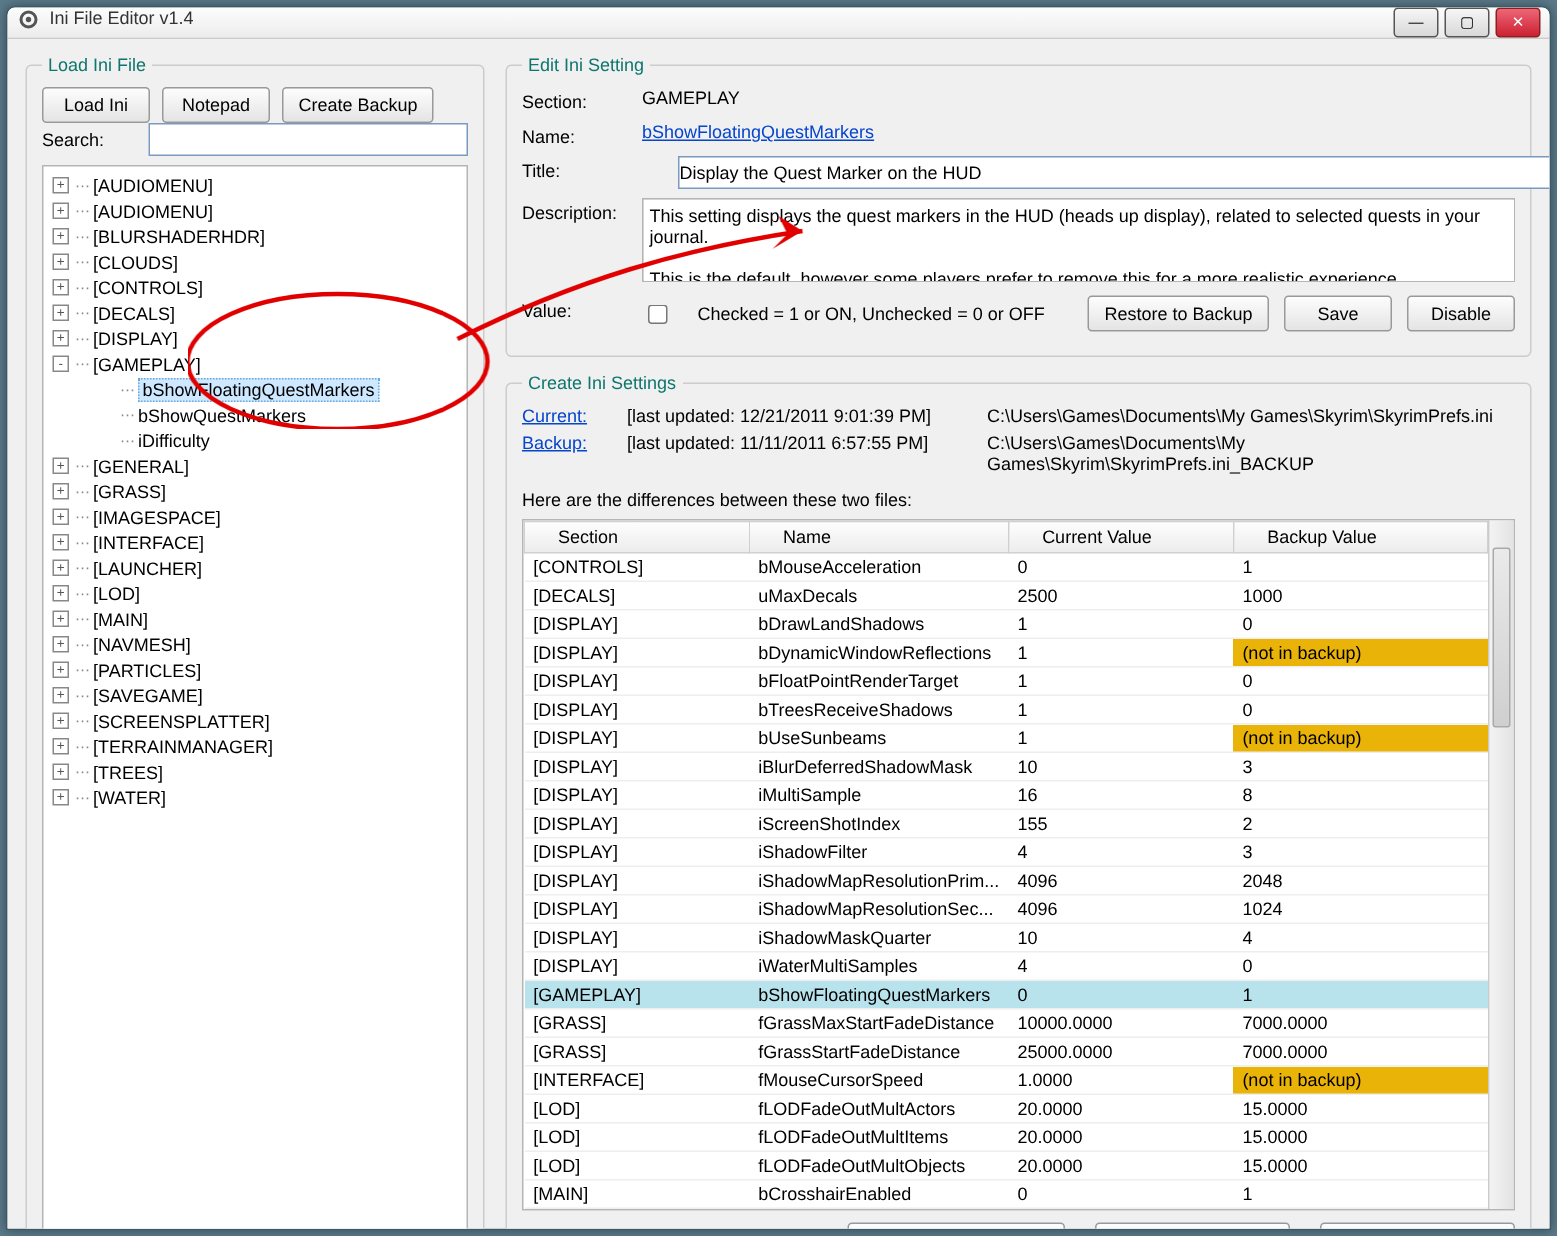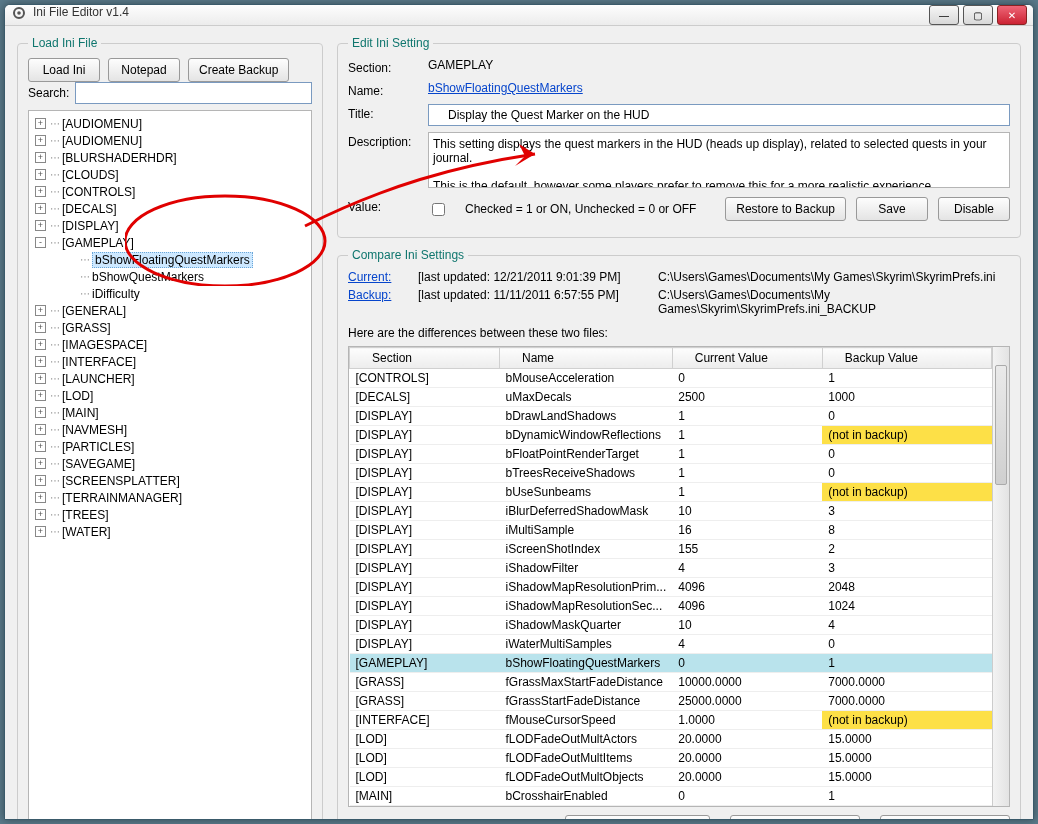--- a/index.html
+++ b/index.html
@@ -12,21 +12,21 @@
   .winbtn { width:30px; height:20px; border:1px solid #555; border-radius:3px; margin-left:4px; display:flex; align-items:center; justify-content:center; font-size:10px; background:linear-gradient(#f6f6f6,#d8d8d8);}
   .winbtn.close { background:linear-gradient(#e67,#c23); color:#fff; border-color:#822;}
   .client { flex:1; display:flex; padding:10px; gap:10px; background:#f0f0f0;}
   fieldset { border:1px solid #ccc; border-radius:4px; padding:8px 10px 10px 10px; background:#f0f0f0;}
   legend { padding:0 4px; color:#0f766e;}
   .left { width:310px; display:flex; flex-direction:column;}
   .left fieldset { flex:1; display:flex; flex-direction:column;}
   .btnrow { display:flex; gap:8px; margin-bottom:0;}
   button.std { height:24px; padding:0 10px; background:linear-gradient(#fdfdfd,#e4e4e4); border:1px solid #999; border-radius:3px; cursor:pointer; min-width:72px;}
   .searchrow { display:flex; align-items:center; gap:6px; margin-bottom:6px;}
-  input.txt { height:22px; border:1px solid #7a9ac0; padding:2px 19px; background:#fff;}
+  input.txt { height:22px; border:1px solid #7a9ac0; padding:2px 0; background:#fff;margin-left:24px;}
   .searchrow input { flex:1;}
   .tree { flex:1; border:1px solid #b5b5b5; background:#fff; overflow:auto; padding:4px 2px;}
   .node { display:flex; align-items:center; height:17px; padding-left:4px; white-space:nowrap; cursor:default;}
   .node .exp { width:11px; height:11px; border:1px solid #888; font-size:9px; line-height:9px; text-align:center; margin-right:4px; color:#555; background:#fff;}
   .node .dots { width:10px; display:inline-block; text-align:center; color:#888; margin-right:2px; font-size:10px;}
   .node.child { padding-left:34px;}
   .node.child .exp { visibility:hidden;}
   .node .lbl {}
   .node.selected .lbl { background:#cde8ff; border:1px dotted #6aa6d8; padding:0 2px;}
   .right { flex:1; display:flex; flex-direction:column; gap:10px; position:relative;}
@@ -43,21 +43,21 @@
   .cmp-line .cl1 { width:60px;}
   .cmp-line .cl2 { width:230px;}
   .cmp-line .cl3 { flex:1;}
   .diffnote { margin:6px 0;}
   .grid-wrap { flex:1; border:1px solid #b5b5b5; background:#fff; display:flex;}
   .grid { flex:1; overflow:auto;}
   table.diff { width:100%; border-collapse:collapse;}
   table.diff th { text-align:left; font-weight:normal; background:linear-gradient(#fdfdfd,#ececec); border:1px solid #d0d0d0; padding:3px 22px; position:sticky; top:0;}
   table.diff td { border-bottom:1px solid #eee; padding:2px 6px; height:17px; white-space:nowrap; overflow:hidden;}
   tr.hl td { background:#b9e3ec;}
-  td.yellow { background:#fde047;margin-top:16px;}
+  td.yellow { background:#eab308;margin-top:16px;}
   .vscroll { width:17px; background:linear-gradient(90deg,#f3f3f3,#e3e3e3); border-left:1px solid #ccc; position:relative;}
   .vscroll .thumb { position:absolute; top:18px; left:2px; right:2px; height:120px; background:linear-gradient(#eaeaea,#cfcfcf); border:1px solid #aaa; border-radius:2px;}
   .bottom-btns { display:flex; justify-content:flex-end; gap:20px; margin-top:8px;}
   .bottom-btns button { min-width:130px;}
   
   .annot { position:absolute; left:-210px; top:-10px; width:520px; height:260px; pointer-events:none;}
   
 </style>
 </head>
 <body>
@@ -258,21 +258,21 @@
               <span>Checked = 1 or ON, Unchecked = 0 or OFF</span>
             </label>
             <button class="std" style="min-width:120px">Restore to Backup</button>
             <button class="std">Save</button>
             <button class="std">Disable</button>
           </div>
         </div>
       </fieldset>
 
       <fieldset class="compare">
-        <legend>Compare Ini Settings</legend>
+        <legend>Create Ini Settings</legend>
         <div class="cmp-line">
           <a class="link cl1">Current:</a>
           <span class="cl2">[last updated: 12/21/2011 9:01:39 PM]</span>
           <span class="cl3">C:\Users\Games\Documents\My Games\Skyrim\SkyrimPrefs.ini</span>
         </div>
         <div class="cmp-line">
           <a class="link cl1">Backup:</a>
           <span class="cl2">[last updated: 11/11/2011 6:57:55 PM]</span>
           <span class="cl3">C:\Users\Games\Documents\My Games\Skyrim\SkyrimPrefs.ini_BACKUP</span>
         </div>

